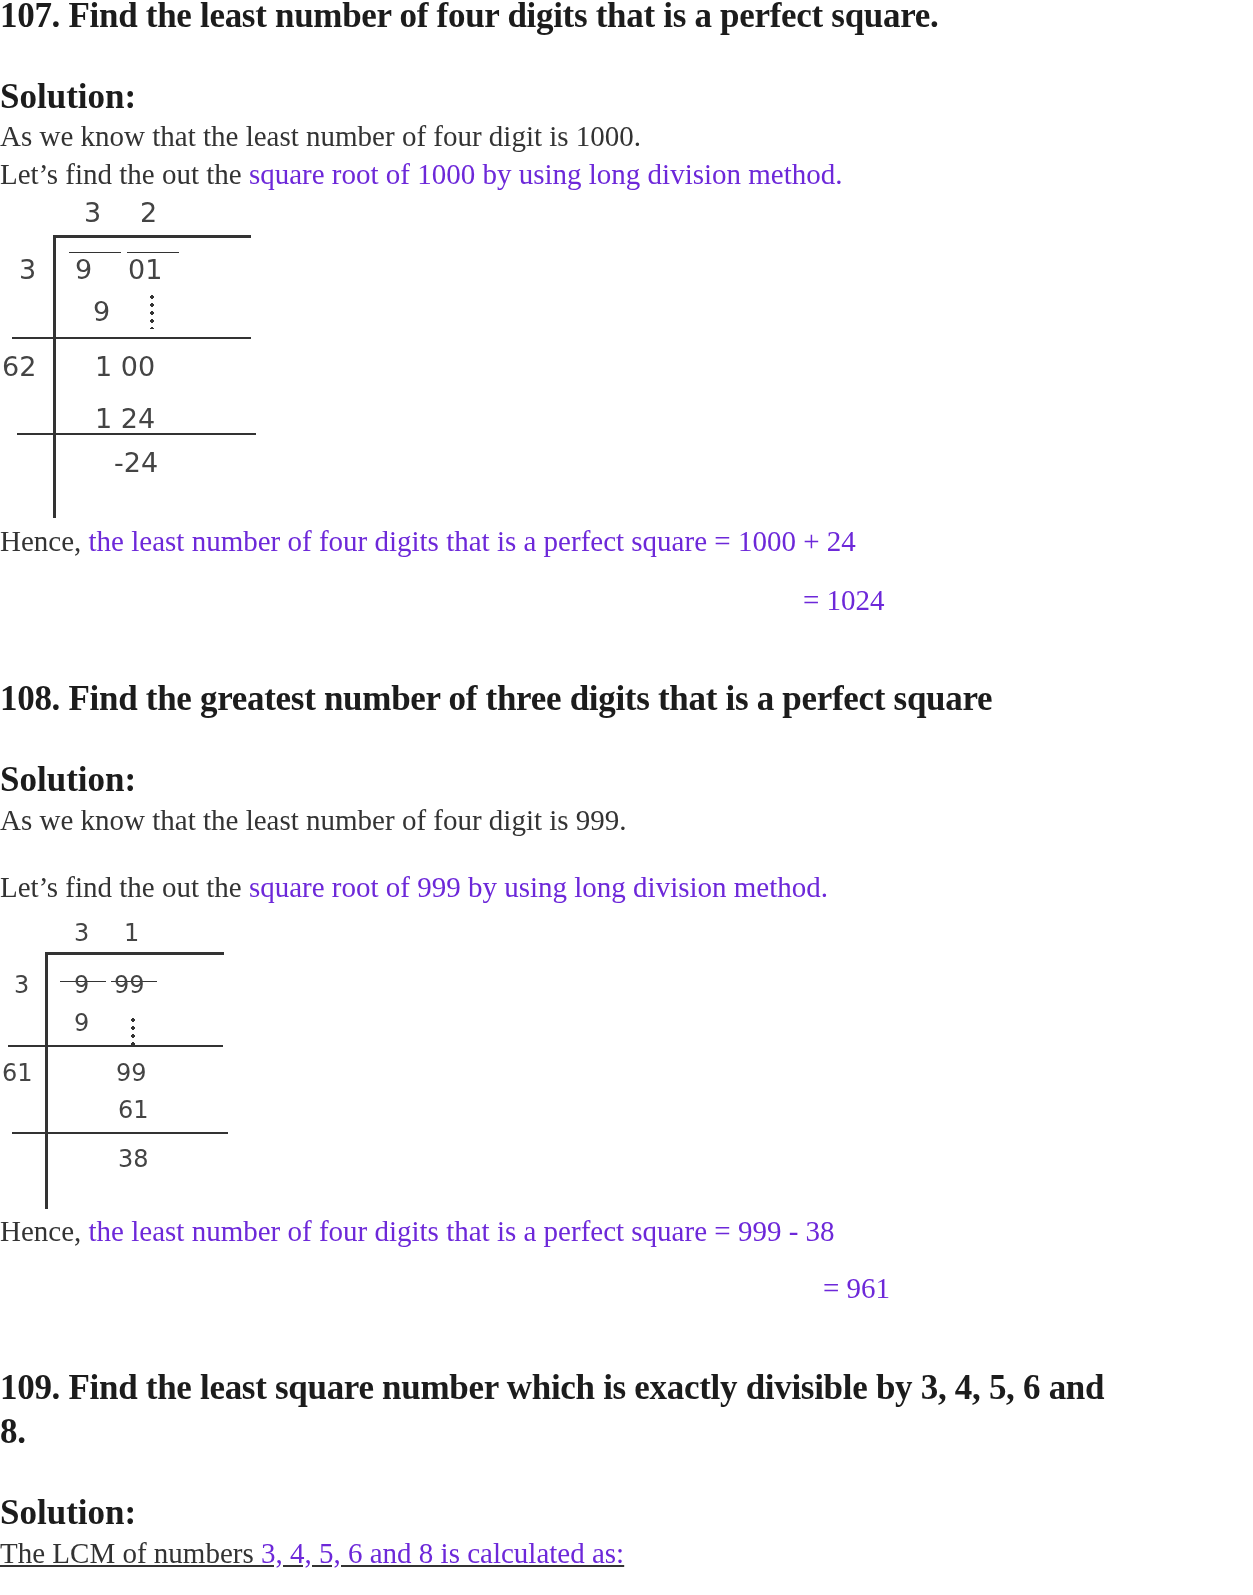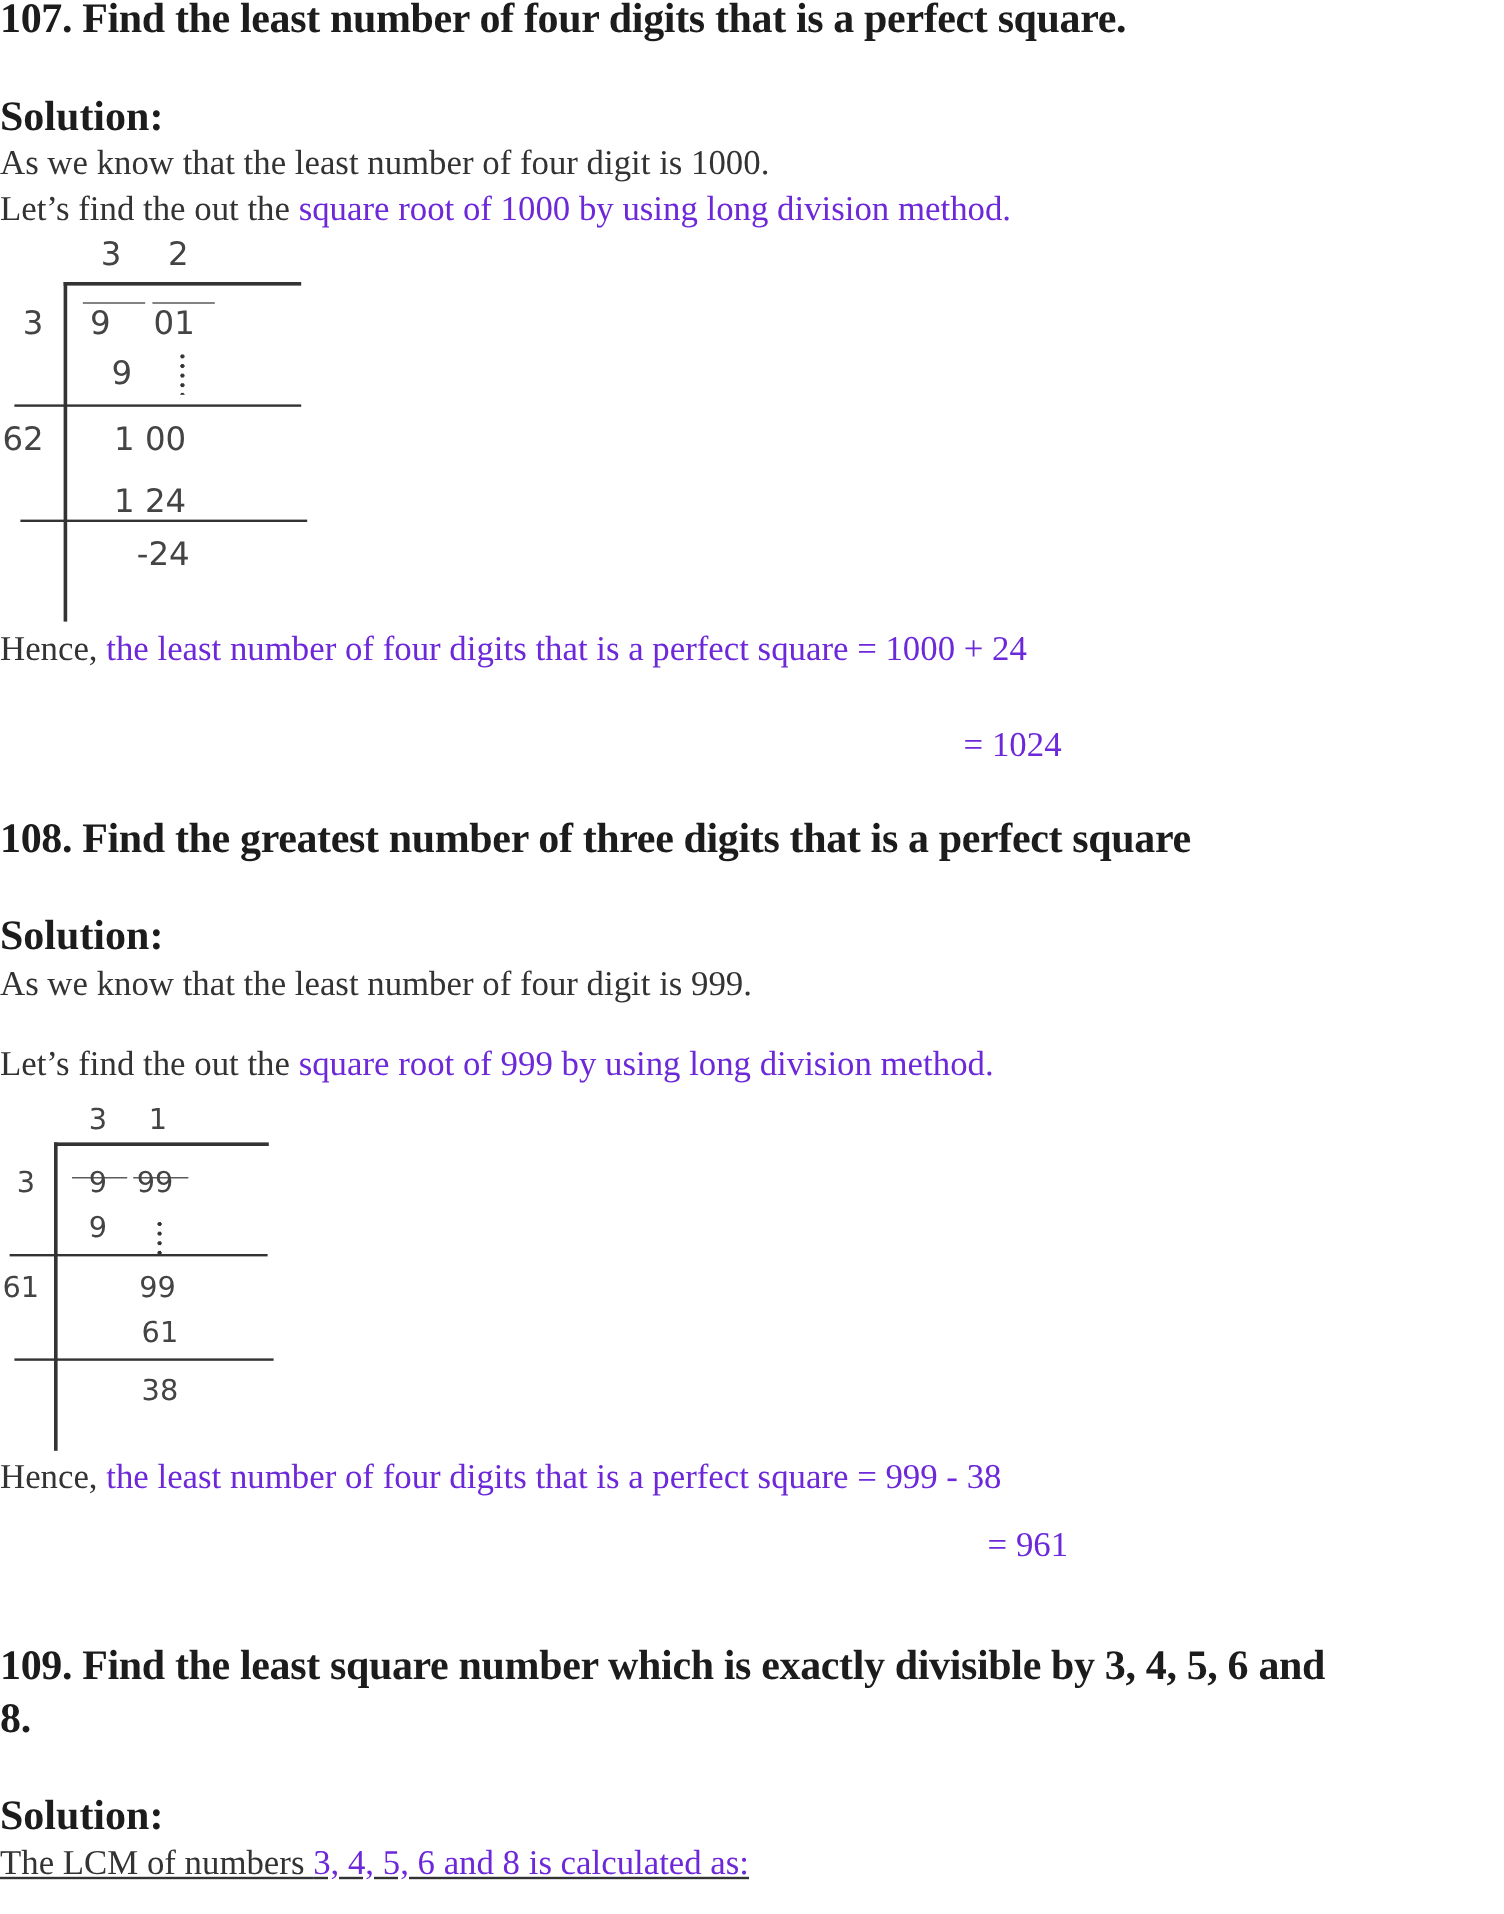--- a/index.html
+++ b/index.html
@@ -58,21 +58,21 @@
   <div class="div-digit" style="left:2px;top:352px;text-align:center;">62</div>
   <div class="div-digit" style="left:95px;top:352px;">1 00</div>
   <div class="div-digit" style="left:95px;top:404px;">1 24</div>
   <div class="line" style="left:17px;top:433px;width:239px;height:2px;"></div>
   <div class="div-digit" style="left:114px;top:448px;text-align:center;">-24</div>
 </div>
 
 <div class="abs body" style="left:0;top:523px;">
   <span>Hence, </span><span class="grey">the least number of four digits that is a perfect square = 1000 + 24</span>
 </div>
-<div class="abs body grey" style="left:803px;top:603px;">= 1024</div>
+<div class="abs body grey" style="left:803px;top:582px;">= 1024</div>
 
 <div class="abs qtitle" style="left:0;top:677px;">108. Find the greatest number of three digits that is a perfect square</div>
 <div class="abs soltitle" style="left:0;top:760px;">Solution:</div>
 <div class="abs body" style="left:0;top:802px;">As we know that the least number of four digit is 999.</div>
 <div class="abs body" style="left:0;top:840px;margin-top:29px;">
   <span>Let’s find the out the </span><span class="grey">square root of 999 by using long division method.</span>
 </div>
 
 <div>
   <div class="div-digit" style="left:74px;top:918px;font-size:24px;">3</div>

